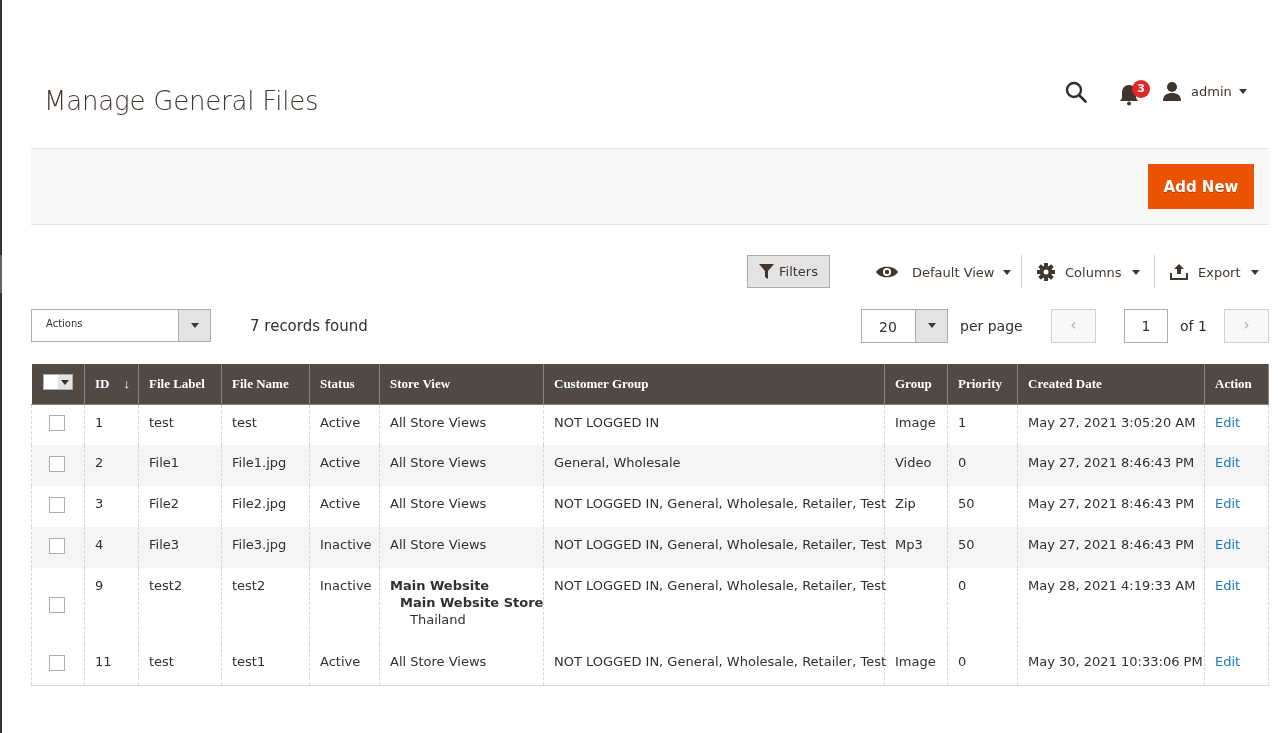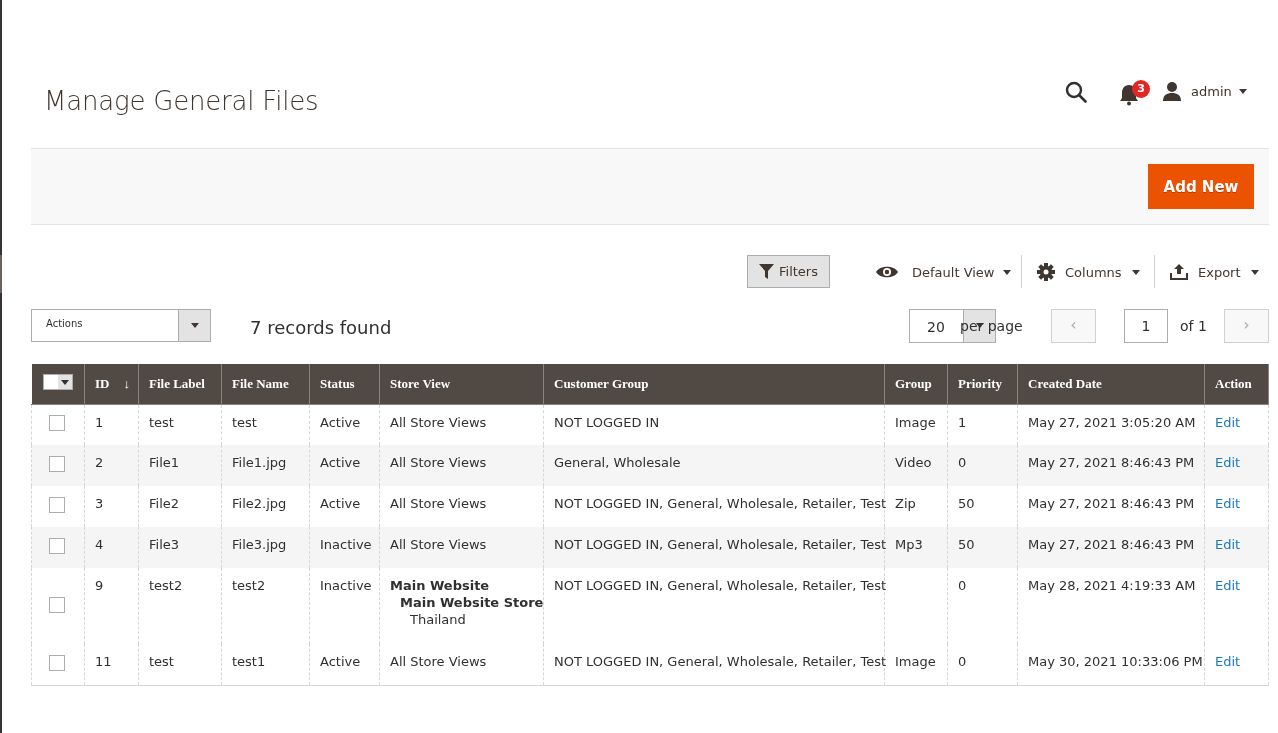--- a/index.html
+++ b/index.html
@@ -46,23 +46,23 @@
   .toolbar-item { position:absolute; top:258px; height:28px; display:flex; align-items:center; font-size:13px; color:#41362f; cursor:pointer; }
   .tb-sep { position:absolute; top:255px; width:1px; height:33px; background:#d1d1d1; }
 
   .actions-select {
     position:absolute; left:31px; top:309px; width:180px; height:33px; box-sizing:border-box;
     border:1px solid #adadad; background:#fff; cursor:pointer;
   }
   .actions-select .label { position:absolute; left:14px; top:8px; font-size:10px; color:#303030; }
   .actions-select .btn { position:absolute; right:0; top:0; width:31px; height:31px; background:#e3e3e3; border-left:1px solid #adadad; }
   .caret-sm { position:absolute; left:12px; top:13px; width:0; height:0; border-left:4px solid transparent; border-right:4px solid transparent; border-top:5px solid #41362f; }
-  .records-found { position:absolute; left:250px; top:317px; font-size:18px; color:#303030; }
-
-  .perpage-select { position:absolute; left:861px; top:309px; width:87px; height:34px; box-sizing:border-box; border:1px solid #adadad; background:#fff; cursor:pointer;margin-left:48px; }
+  .records-found { position:absolute; left:250px; top:317px; font-size:15px; color:#303030; }
+
+  .perpage-select { position:absolute; left:861px; top:309px; width:87px; height:34px; box-sizing:border-box; border:1px solid #adadad; background:#fff; cursor:pointer; }
   .perpage-select .val { position:absolute; left:17px; top:9px; font-size:14px; }
   .perpage-select .btn { position:absolute; right:0; top:0; width:31px; height:32px; background:#e3e3e3; border-left:1px solid #adadad; }
   .perpage-label { position:absolute; left:960px; top:318px; font-size:14px; color:#303030; }
   .pager-btn { position:absolute; top:309px; width:45px; height:34px; box-sizing:border-box; border:1px solid #d1d1d1; background:#f8f8f8; color:#adadad; font-size:16px; text-align:center; line-height:30px; cursor:pointer; }
   .page-input { position:absolute; left:1124px; top:309px; width:44px; height:34px; box-sizing:border-box; border:1px solid #adadad; text-align:center; font-size:14px; font-family:"DejaVu Sans", sans-serif; color:#303030; padding:0; }
   .of-pages { position:absolute; left:1180px; top:318px; font-size:14px; color:#303030; }
 
   table.grid {
     position:absolute; left:31px; top:364px; width:1237px; border-collapse:collapse; font-size:13px;
     table-layout:fixed;

